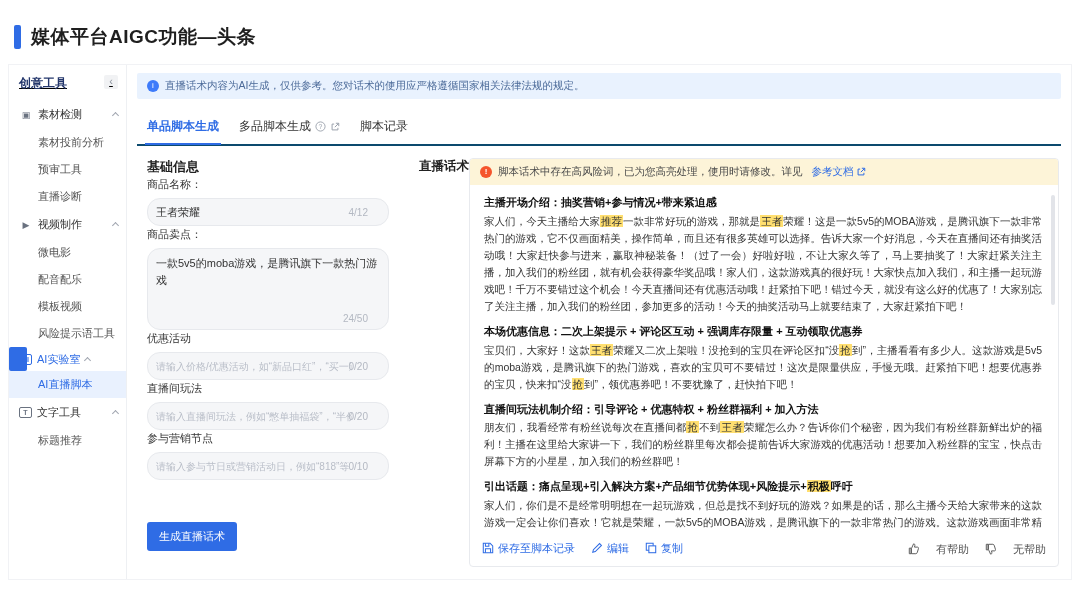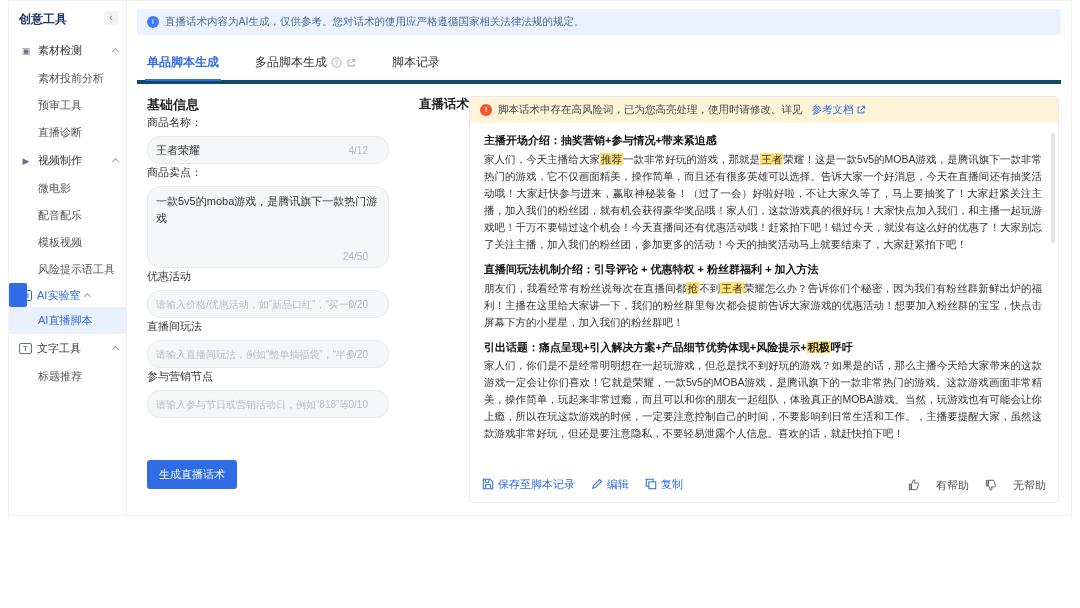--- a/index.html
+++ b/index.html
@@ -8,40 +8,40 @@
   .page{width:1080px;height:608px;background:#fff;overflow:hidden;position:relative;}
 
   
   .page-header{display:flex;align-items:center;padding:24px 0 14px 14px;}
   .accent{width:7px;height:24px;border-radius:2px;background:#2f6ce5;margin-right:10px;}
   .page-header h1{font-size:19px;line-height:26px;color:#1f1f1f;font-weight:bold;letter-spacing:.5px;}
 
   
   .app{display:flex;margin:0 8px;height:516px;background:#fff;border:1px solid #f1f2f5;}
   .sidebar{width:118px;background:#fff;border-right:1px solid #eef0f3;flex-shrink:0;display:flex;flex-direction:column;}
-  .sidebar-header{display:flex;align-items:flex-start;justify-content:space-between;padding:10px 8px 8px 10px;}
+  .sidebar-header{display:flex;align-items:flex-start;justify-content:space-between;padding:10px 8px 8px 10px;text-decoration:underline;}
   .sidebar-title{font-size:12px;font-weight:bold;color:#23366b;}
   .collapse-btn{width:14px;height:14px;background:#f1f2f4;color:#8a919c;font-size:11px;line-height:13px;text-align:center;border-radius:2px;cursor:pointer;}
   .nav-group{display:flex;align-items:center;gap:5px;padding:7px 8px 7px 10px;font-size:11px;color:#333;cursor:pointer;}
   .nav-group.accent{color:#2f6ce5;}
   .glyph{width:14px;display:inline-flex;justify-content:center;align-items:center;font-size:9px;color:#6a7280;flex-shrink:0;}
   .glyph.badge{font-size:7px;font-weight:bold;border:1px solid currentColor;border-radius:2px;width:13px;height:11px;}
   .nav-group.accent .glyph{color:#2f6ce5;}
   .nav-group .lbl{flex:1;white-space:nowrap;}
   .caret{width:5px;height:5px;border-top:1.3px solid #a0a6b0;border-right:1.3px solid #a0a6b0;transform:rotate(-45deg);margin-top:2px;flex-shrink:0;}
   .nav-sub{padding:6px 6px 6px 29px;font-size:11px;color:#555;cursor:pointer;white-space:nowrap;}
   .nav-sub.active{background:#e9f1fe;color:#2f6ce5;}
 
   
   .main{flex:1;display:flex;flex-direction:column;background:#fff;padding:8px 10px 0;min-width:0;}
   .notice{display:flex;align-items:center;gap:6px;background:#e9f2fe;border-radius:2px;padding:6px 10px;font-size:10.5px;color:#4b6a99;}
   .info-badge{width:12px;height:12px;border-radius:50%;background:#3e7bfa;color:#fff;font-size:8px;line-height:12px;text-align:center;flex-shrink:0;}
   .warn-badge{width:12px;height:12px;border-radius:50%;background:#f5552c;color:#fff;font-size:8px;line-height:12px;text-align:center;flex-shrink:0;font-weight:bold;}
 
-  .tabs{display:flex;gap:32px;padding:0 8px;border-bottom:4px solid #0c4a6e;margin-top:10px;}
+  .tabs{display:flex;gap:16px;padding:0 8px;border-bottom:2px solid #0c4a6e;margin-top:10px;}
   .tab{font-size:12px;color:#333;padding:9px 2px;display:flex;align-items:center;gap:4px;position:relative;cursor:pointer;}
   .tab .icn{color:#9aa1ac;}
   .tab.active{color:#2f6ce5;font-weight:bold;}
   .tab.active::after{content:"";position:absolute;left:0;right:0;bottom:-1px;height:2px;background:#2f6ce5;}
 
   .cols{display:flex;flex:1;min-height:0;}
   .form-col{width:268px;padding:12px 16px 0 10px;flex-shrink:0;}
   .form-title{font-size:13px;font-weight:bold;color:#222;}
   .field{margin-top:1px;}
   .field-label{font-size:11px;color:#333;margin-bottom:6px;}
@@ -68,20 +68,24 @@
   .action{display:inline-flex;align-items:center;gap:4px;color:#2f6ce5;font-size:11px;margin-right:16px;cursor:pointer;}
   .feedback{margin-left:auto;display:flex;gap:16px;color:#555;font-size:11px;}
   .fb{display:inline-flex;align-items:center;gap:16px;cursor:pointer;}
   .icn{display:inline-flex;align-items:center;}
 </style>
 </head>
 <body>
 
 <div class="page">
 
+  <header class="page-header">
+    <span class="accent"></span>
+    <h1>媒体平台AIGC功能—头条</h1>
+  </header>
 
   <div class="app">
 
     <aside class="sidebar">
       <div class="sidebar-header">
         <span class="sidebar-title">创意工具</span>
         <span class="collapse-btn">‹</span>
       </div>
       <nav id="sidebar-nav">
           <div class="nav-group">
@@ -195,20 +199,24 @@
                   </span>
               </span>
             </div>
             <div class="script-body" id="script-body">
               <div class="scroll-thumb"></div>
             <div class="sec">
                   <div class="sec-h">主播开场介绍：抽奖营销+参与情况+带来紧迫感</div>
                   <div class="sec-p">家人们，今天主播给大家<mark class="hl">推荐</mark>一款非常好玩的游戏，那就是<mark class="hl">王者</mark>荣耀！这是一款5v5的MOBA游戏，是腾讯旗下一款非常热门的游戏，它不仅画面精美，操作简单，而且还有很多英雄可以选择。告诉大家一个好消息，今天在直播间还有抽奖活动哦！大家赶快参与进来，赢取神秘装备！（过了一会）好啦好啦，不让大家久等了，马上要抽奖了！大家赶紧关注主播，加入我们的粉丝团，就有机会获得豪华奖品哦！家人们，这款游戏真的很好玩！大家快点加入我们，和主播一起玩游戏吧！千万不要错过这个机会！今天直播间还有优惠活动哦！赶紧拍下吧！错过今天，就没有这么好的优惠了！大家别忘了关注主播，加入我们的粉丝团，参加更多的活动！今天的抽奖活动马上就要结束了，大家赶紧拍下吧！</div>
                 </div>
                 <div class="sec">
+                  <div class="sec-h">本场优惠信息：二次上架提示 + 评论区互动 + 强调库存限量 + 互动领取优惠券</div>
+                  <div class="sec-p">宝贝们，大家好！这款<mark class="hl">王者</mark>荣耀又二次上架啦！没抢到的宝贝在评论区扣“没<mark class="hl">抢</mark>到”，主播看看有多少人。这款游戏是5v5的moba游戏，是腾讯旗下的热门游戏，喜欢的宝贝可不要错过！这次是限量供应，手慢无哦。赶紧拍下吧！想要优惠券的宝贝，快来扣“没<mark class="hl">抢</mark>到”，领优惠券吧！不要犹豫了，赶快拍下吧！</div>
+                </div>
+                <div class="sec">
                   <div class="sec-h">直播间玩法机制介绍：引导评论 + 优惠特权 + 粉丝群福利 + 加入方法</div>
                   <div class="sec-p">朋友们，我看经常有粉丝说每次在直播间都<mark class="hl">抢</mark>不到<mark class="hl">王者</mark>荣耀怎么办？告诉你们个秘密，因为我们有粉丝群新鲜出炉的福利！主播在这里给大家讲一下，我们的粉丝群里每次都会提前告诉大家游戏的优惠活动！想要加入粉丝群的宝宝，快点击屏幕下方的小星星，加入我们的粉丝群吧！</div>
                 </div>
                 <div class="sec">
                   <div class="sec-h">引出话题：痛点呈现+引入解决方案+产品细节优势体现+风险提示+<mark class="hl">积极</mark>呼吁</div>
                   <div class="sec-p">家人们，你们是不是经常明明想在一起玩游戏，但总是找不到好玩的游戏？如果是的话，那么主播今天给大家带来的这款游戏一定会让你们喜欢！它就是荣耀，一款5v5的MOBA游戏，是腾讯旗下的一款非常热门的游戏。这款游戏画面非常精美，操作简单，玩起来非常过瘾，而且可以和你的朋友一起组队，体验真正的MOBA游戏。当然，玩游戏也有可能会让你上瘾，所以在玩这款游戏的时候，一定要注意控制自己的时间，不要影响到日常生活和工作。，主播要提醒大家，虽然这款游戏非常好玩，但还是要注意隐私，不要轻易泄露个人信息。喜欢的话，就赶快拍下吧！</div>
                 </div>
               </div>
             <div class="script-footer">
               <span id="footer-actions"><span class="action">

